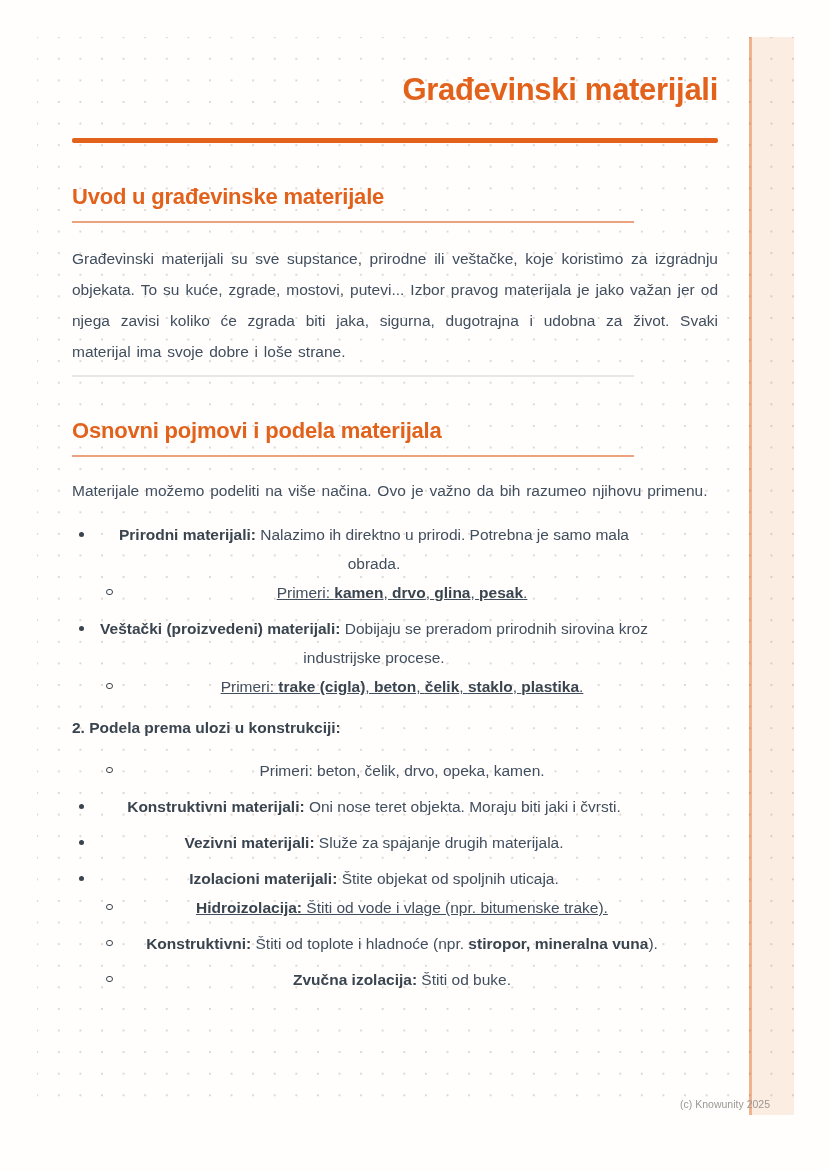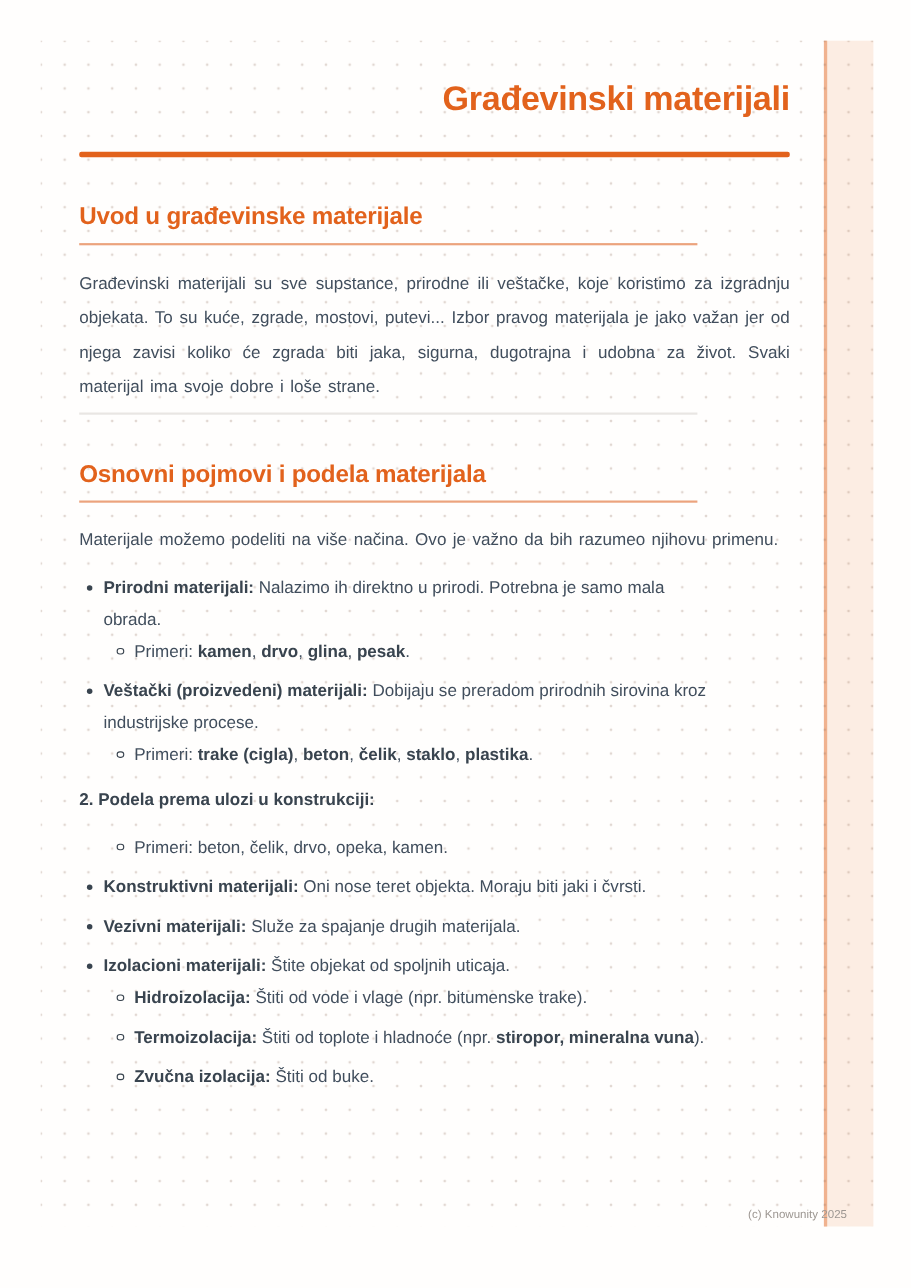--- a/index.html
+++ b/index.html
@@ -81,32 +81,32 @@
     width: 562px; height: 2px;
     background: var(--divider, #E9E6E3);
   }
   .group-label {
     margin: 12px 0 0 0;
     font-size: 15.5px;
     line-height: 29px;
     font-weight: 700;
     color: var(--text-bold, #39444F);
   }
-  .list { margin-top: 14px; }
+  .list { margin-top: 14px; text-align: center; }
   .li {
     position: relative;
     font-size: 15.5px;
     line-height: 29px;
     margin-top: 7px;
     color: var(--text, #414E5D);
   }
   .li b { color: var(--text-bold, #39444F); }
   .li.l1 { padding-left: 22px; width: 560px; }
   .li.l2 { padding-left: 50px; width: 560px; }
-  .l1 + .l2 { margin-top: 0; }
+  .l1 + .l2 { margin-top: 0; text-decoration: underline; }
   .li .marker { position: absolute; display: block; }
   .li.l1 .marker {
     left: 7px; top: 12px;
     width: 5px; height: 5px;
     background: var(--text-bold, #39444F);
     border-radius: 50%;
   }
   .li.l2 .marker {
     left: 34px; top: 10.5px;
     width: 4.5px; height: 4.5px;
@@ -151,19 +151,19 @@
         <div class="li l2"><span class="marker"></span><span>Primeri: <b>trake (cigla)</b>, <b>beton</b>, <b>čelik</b>, <b>staklo</b>, <b>plastika</b>.</span></div>
       </div>
 
     <div class="group-label">2. Podela prema ulozi u konstrukciji:</div>
     <div class="list">
         <div class="li l2"><span class="marker"></span><span>Primeri: beton, čelik, drvo, opeka, kamen.</span></div>
         <div class="li l1"><span class="marker"></span><span><b>Konstruktivni materijali:</b> Oni nose teret objekta. Moraju biti jaki i čvrsti.</span></div>
         <div class="li l1"><span class="marker"></span><span><b>Vezivni materijali:</b> Služe za spajanje drugih materijala.</span></div>
         <div class="li l1"><span class="marker"></span><span><b>Izolacioni materijali:</b> Štite objekat od spoljnih uticaja.</span></div>
         <div class="li l2"><span class="marker"></span><span><b>Hidroizolacija:</b> Štiti od vode i vlage (npr. bitumenske trake).</span></div>
-        <div class="li l2"><span class="marker"></span><span><b>Termoizolacija:</b> Štiti od toplote i hladnoće (npr. <b>stiropor, mineralna vuna</b>).</span></div>
+        <div class="li l2"><span class="marker"></span><span><b>Konstruktivni:</b> Štiti od toplote i hladnoće (npr. <b>stiropor, mineralna vuna</b>).</span></div>
         <div class="li l2"><span class="marker"></span><span><b>Zvučna izolacija:</b> Štiti od buke.</span></div>
       </div>
   </div>
 
   <div class="footer-note">(c) Knowunity 2025</div>
 </div>
 
 </body></html>

